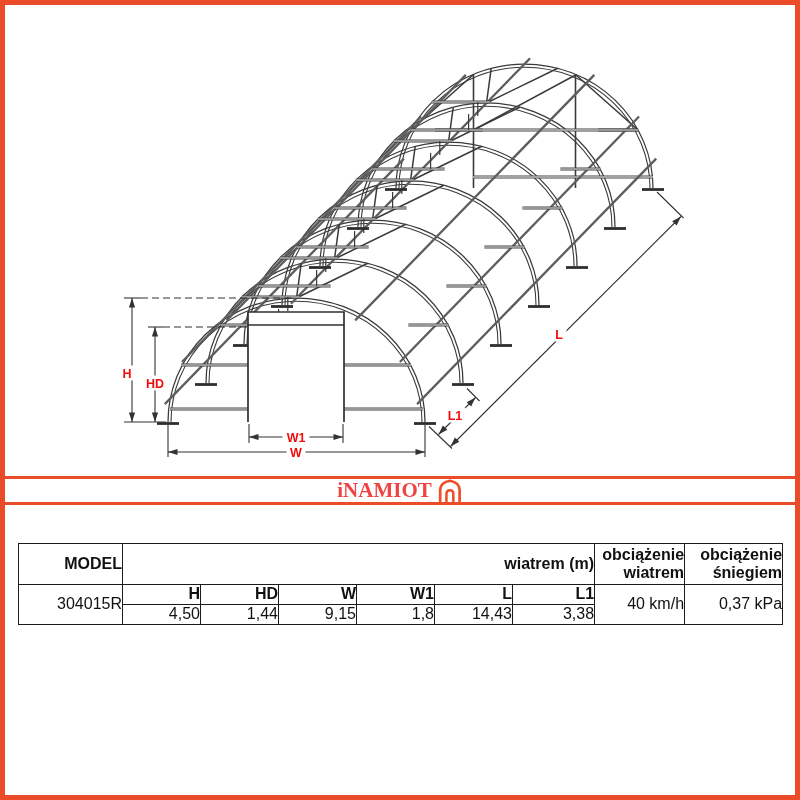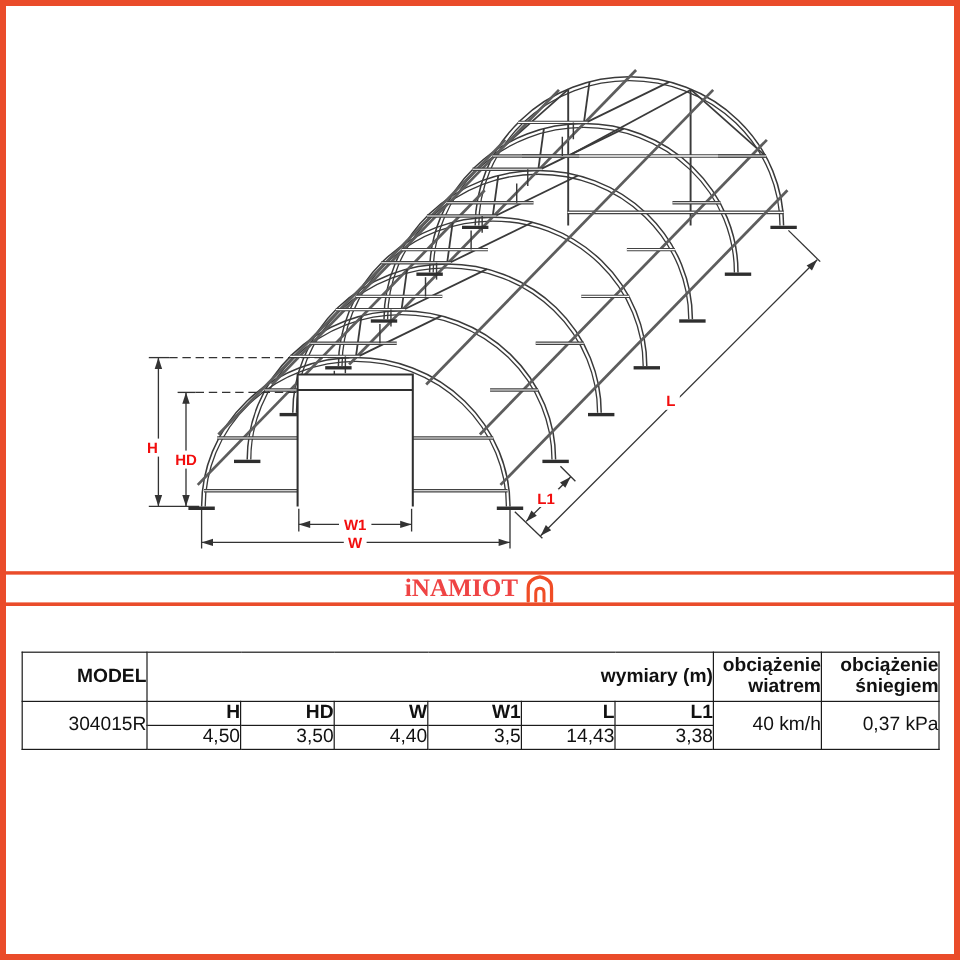--- a/index.html
+++ b/index.html
@@ -224,39 +224,39 @@
       <col style="width:78px">
         <col style="width:78px">
         <col style="width:78px">
       <col style="width:82px">
         <col style="width:90px">
         <col style="width:98px">
     </colgroup>
     <tbody>
         <tr class="row-head">
       <td class="b">MODEL</td>
-      <td class="dims-head" colspan="6">wymiary (m)</td>
+      <td class="dims-head" colspan="6">wiatrem (m)</td>
       <td class="load-head">obciążenie wiatrem</td>
       <td class="load-head">obciążenie śniegiem</td>
     </tr>
     <tr class="row-cols">
       <td class="model-value" rowspan="2">304015R</td>
       <td class="b">H</td>
       <td class="b">HD</td>
       <td class="b">W</td>
       <td class="b">W1</td>
       <td class="b">L</td>
       <td class="b">L1</td>
       <td rowspan="2">40 km/h</td>
       <td rowspan="2">0,37 kPa</td>
     </tr>
     <tr class="row-vals">
       <td>4,50</td>
-      <td>3,50</td>
-      <td>4,40</td>
-      <td>3,5</td>
+      <td>1,44</td>
+      <td>9,15</td>
+      <td>1,8</td>
       <td>14,43</td>
       <td>3,38</td>
     </tr>
   </tbody>
     </table>
 
 </div>
 
 </body></html>

